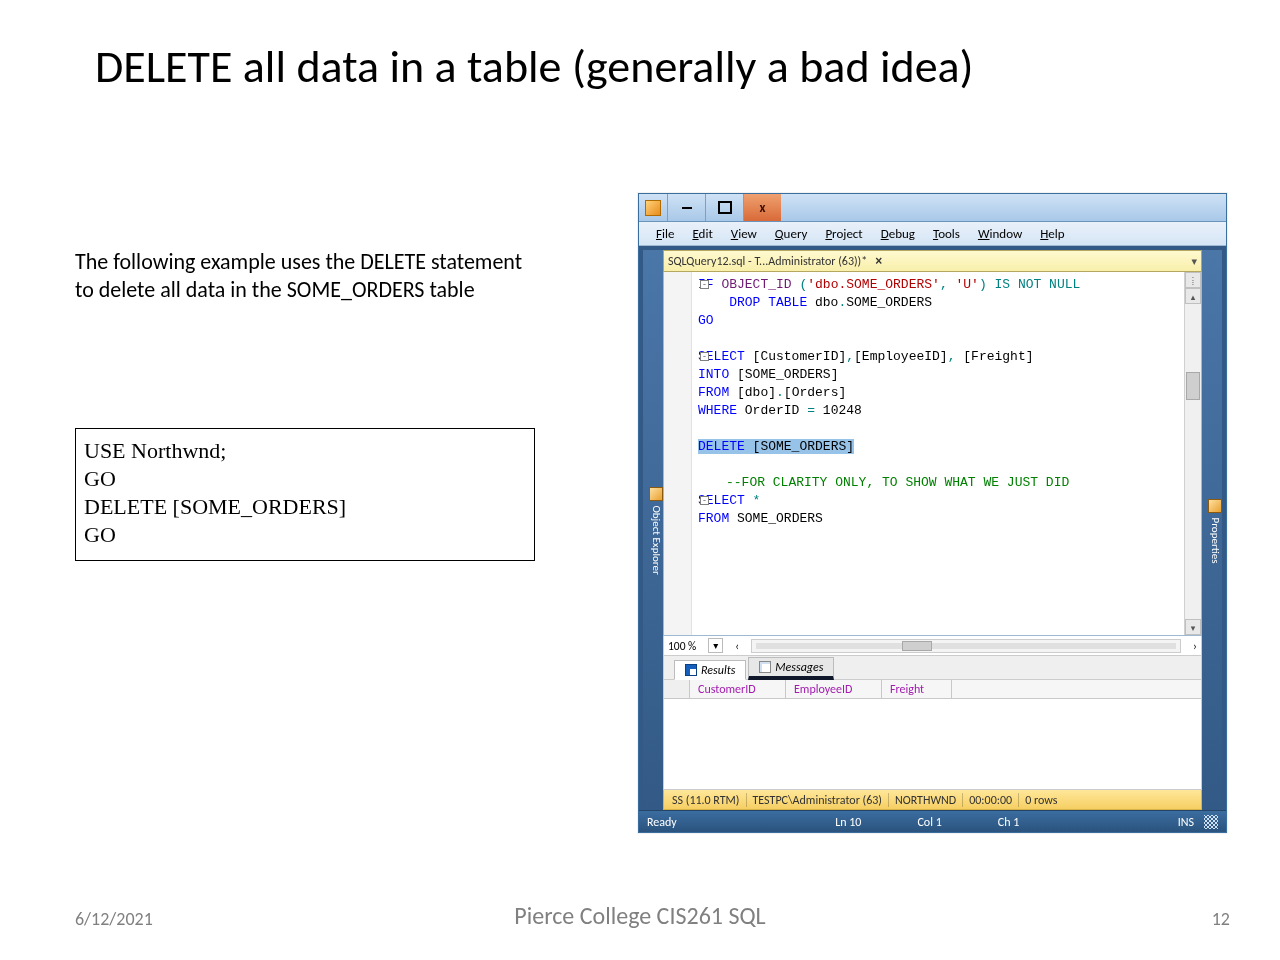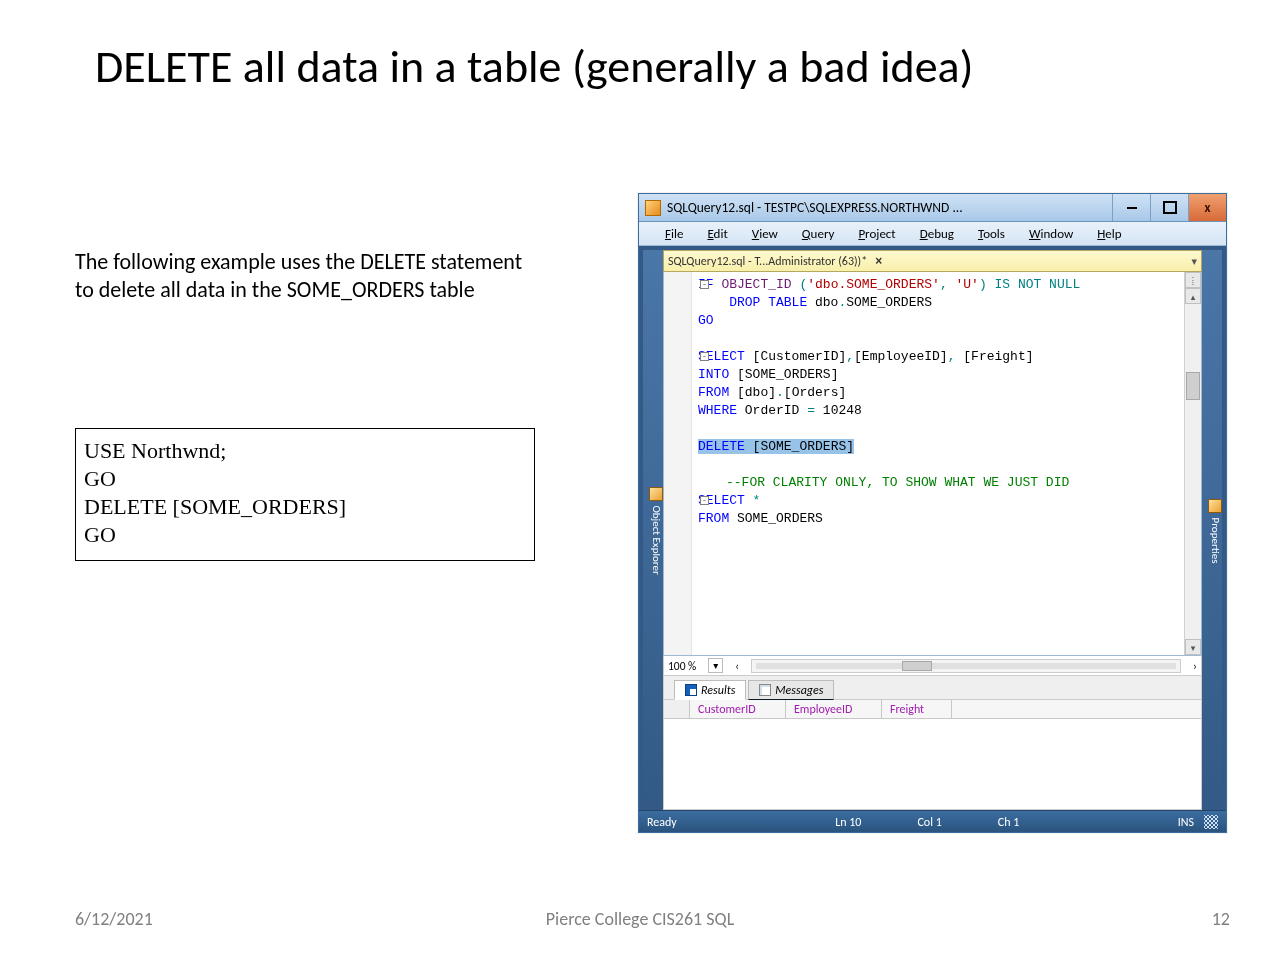--- a/index.html
+++ b/index.html
@@ -48,21 +48,21 @@
     left: 75px;
     bottom: 30px;
     font-size: 18px;
     color: #808080;
   }
   .footer-center {
     position: absolute;
     left: 50%;
     transform: translateX(-50%);
     bottom: 30px;
-    font-size: 18px;
+    font-size: 24px;
     color: #808080;
   }
   .footer-pagenum {
     position: absolute;
     right: 50px;
     bottom: 30px;
     font-size: 18px;
     color: #808080;
   }
 
@@ -111,22 +111,22 @@
   }
   .win-btn.min::before { content: ""; width: 10px; border-top: 2px solid #000; }
   .win-btn.max::before { content: ""; width: 10px; height: 9px; border: 2px solid #000; }
   .win-btn.close { background: linear-gradient(#f0a070,#d86a38); color:#3a0e00; }
   .menubar {
     height: 24px;
     background: linear-gradient(#e9f1fa,#d5e5f5);
     border-bottom: 1px solid #9fb9d3;
     display: flex;
     align-items: center;
-    gap: 8px;
-    padding: 0 18px;
+    gap: 2px;
+    padding: 0 9px;
     font-size: 13px;
   }
   .menu-item {
     padding: 2px 8px;
     cursor: default;
   }
   .menu-item u { text-decoration: underline; }
   .doc-area {
     background: #335a86;
     padding: 4px 4px 0 4px;
@@ -261,21 +261,21 @@
   .rtab {
     display: flex; align-items: center; gap: 4px;
     padding: 2px 10px;
     border: 1px solid #bcbcbc;
     background: #fff;
     border-bottom: 1px solid #fff;
     margin-right: 2px;
     position: relative;
     top: 1px;
   }
-  .rtab.inactive { background:#e7e7e7; border-bottom:1px solid #0f172a; }
+  .rtab.inactive { background:#e7e7e7; border-bottom:4px solid #0f172a; }
   .grid-icon { width:12px; height:12px; display:inline-block;
     background:
       linear-gradient(#1560bd,#1560bd) left/4px 100% no-repeat,
       linear-gradient(#1560bd,#1560bd) top/100% 4px no-repeat;
     border:1px solid #0a3f80;
   }
   .msg-icon { width:12px; height:12px; display:inline-block; background:#fff; border:1px solid #888; box-shadow: inset 2px 2px 0 #d0e0f0; }
   .results-grid {
     background:#fff;
     border: 1px solid #ccc;
@@ -337,21 +337,20 @@
 GO
 DELETE [SOME_ORDERS]
 GO</pre>
 <div class="footer-date">6/12/2021</div>
 <div class="footer-center">Pierce College CIS261 SQL</div>
 <div class="footer-pagenum">12</div>
 
 <div class="ssms-window">
   <div class="titlebar">
     <span class="titlebar-icon"></span>
-    <span class="titlebar-text">SQLQuery12.sql - TESTPC\SQLEXPRESS.NORTHWND ...</span>
     <div class="win-btns">
       <div class="win-btn min"></div>
       <div class="win-btn max"></div>
       <div class="win-btn close">x</div>
     </div>
   </div>
   <div class="menubar">
     <span class="menu-item"><u>F</u><span>ile</span></span>
     <span class="menu-item"><u>E</u><span>dit</span></span>
     <span class="menu-item"><u>V</u><span>iew</span></span>
@@ -426,20 +425,27 @@
 
       <div class="results-grid">
         <div class="grid-header">
           <div class="gh rownum"></div>
           <div class="gh" style="width:96px">CustomerID</div>
           <div class="gh" style="width:96px">EmployeeID</div>
           <div class="gh" style="width:70px">Freight</div>
         </div>
       </div>
 
+      <div class="yellow-status">
+        <span class="seg">SS (11.0 RTM)</span>
+        <span class="seg">TESTPC\Administrator (63)</span>
+        <span class="seg">NORTHWND</span>
+        <span class="seg">00:00:00</span>
+        <span class="seg">0 rows</span>
+      </div>
     </div>
 
     <div class="right-rail">
       <span class="rail-icon"></span>
       <span>Properties</span>
     </div>
   </div>
 
   <div class="statusbar">
     <span>Ready</span>

